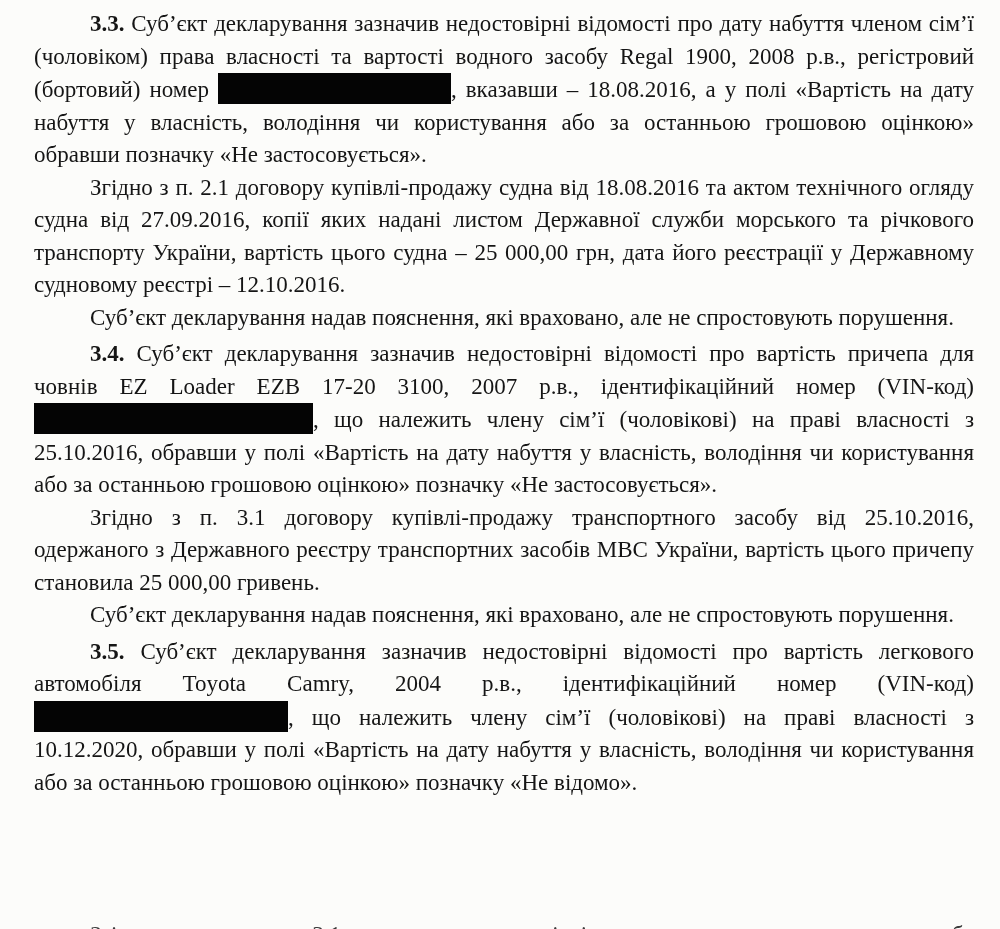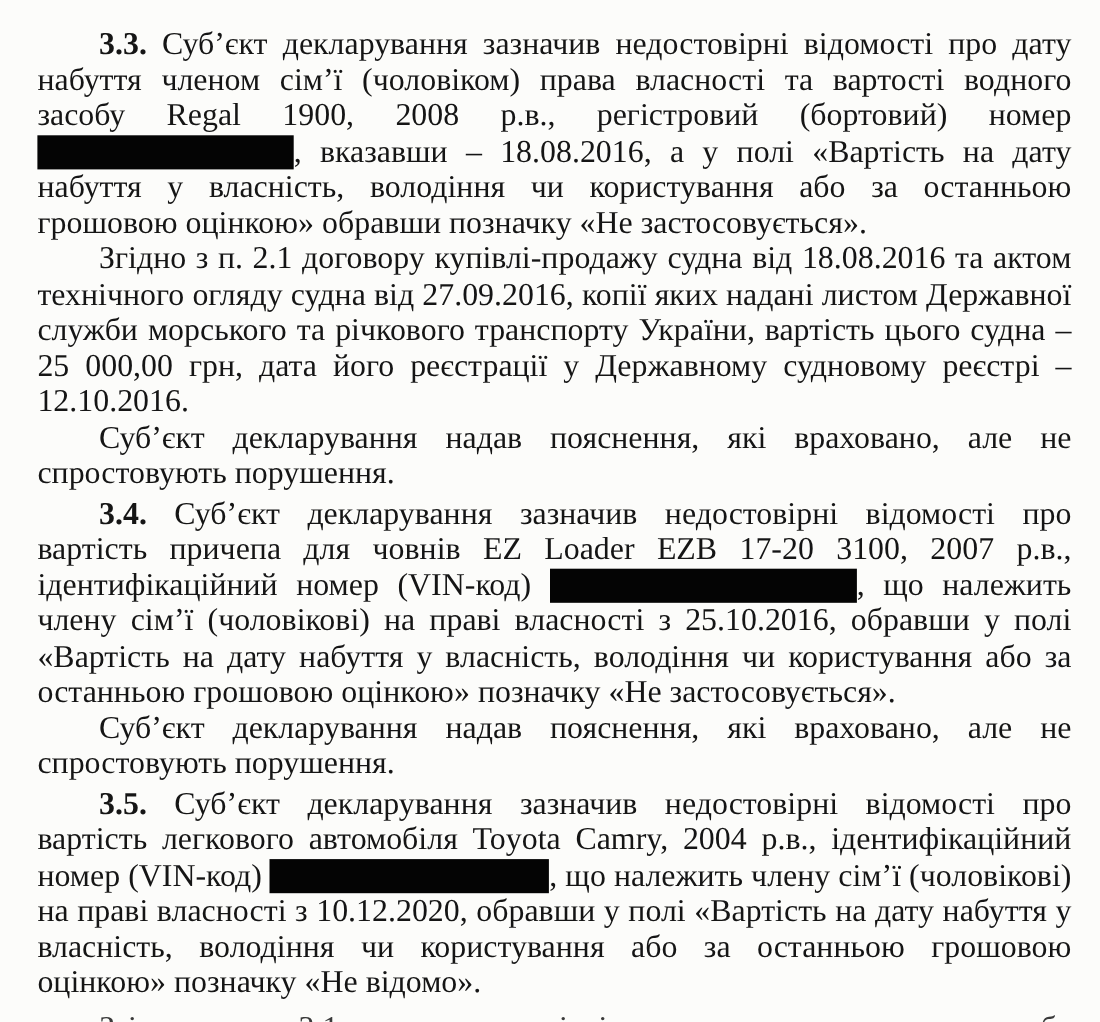--- a/index.html
+++ b/index.html
@@ -9,23 +9,23 @@
   }
   .page {
     position: relative;
     box-sizing: border-box;
     width: 1000px;
     height: 929px;
     overflow: hidden;
     background: #fcfcfa;
     color: #151515;
     font-family: "Liberation Serif", "DejaVu Serif", serif;
-    font-size: 29px;
+    font-size: 23px;
     line-height: 32.5px;
-    padding: 20px 26px 0 34px;
+    padding: 4px 26px 0 34px;
     text-align: justify;
   }
   .para {
     margin: 0;
     text-indent: 56px;
   }
   .para.numbered {
     margin-top: 4px;
   }
   .clause-num {
@@ -61,20 +61,21 @@
 <div class="page">
 
   <p class="para numbered"><b class="clause-num">3.3.</b> <span>Суб’єкт декларування зазначив недостовірні відомості про дату набуття членом сім’ї (чоловіком) права власності та вартості водного засобу Regal 1900, 2008 р.в., регістровий (бортовий) номер </span><span class="redact r1"></span><span>, вказавши – 18.08.2016, а у полі «Вартість на дату набуття у власність, володіння чи користування або за останньою грошовою оцінкою» обравши позначку «Не застосовується».</span></p>
 
   <p class="para">Згідно з п. 2.1 договору купівлі-продажу судна від 18.08.2016 та актом технічного огляду судна від 27.09.2016, копії яких надані листом Державної служби морського та річкового транспорту України, вартість цього судна – 25&nbsp;000,00 грн, дата його реєстрації у Державному судновому реєстрі – 12.10.2016.</p>
 
   <p class="para">Суб’єкт декларування надав пояснення, які враховано, але не спростовують порушення.</p>
 
   <p class="para numbered"><b class="clause-num">3.4.</b> <span>Суб’єкт декларування зазначив недостовірні відомості про вартість причепа для човнів EZ Loader EZB 17-20 3100, 2007 р.в., ідентифікаційний номер (VIN-код) </span><span class="redact r2"></span><span>, що належить члену сім’ї (чоловікові) на праві власності з 25.10.2016, обравши у полі «Вартість на дату набуття у власність, володіння чи користування або за останньою грошовою оцінкою» позначку «Не застосовується».</span></p>
 
+  <p class="para">Згідно з п. 3.1 договору купівлі-продажу транспортного засобу від 25.10.2016, одержаного з Державного реєстру транспортних засобів МВС України, вартість цього причепу становила 25&nbsp;000,00 гривень.</p>
 
   <p class="para">Суб’єкт декларування надав пояснення, які враховано, але не спростовують порушення.</p>
 
   <p class="para numbered"><b class="clause-num">3.5.</b> <span>Суб’єкт декларування зазначив недостовірні відомості про вартість легкового автомобіля Toyota Camry, 2004 р.в., ідентифікаційний номер (VIN-код) </span><span class="redact r3"></span><span>, що належить члену сім’ї (чоловікові) на праві власності з 10.12.2020, обравши у полі «Вартість на дату набуття у власність, володіння чи користування або за останньою грошовою оцінкою» позначку «Не відомо».</span></p>
 
   <p class="partial-line">Згідно з п. 3.1 договору купівлі-продажу транспортного засобу</p>
 
 </div>
 
 </body></html>

